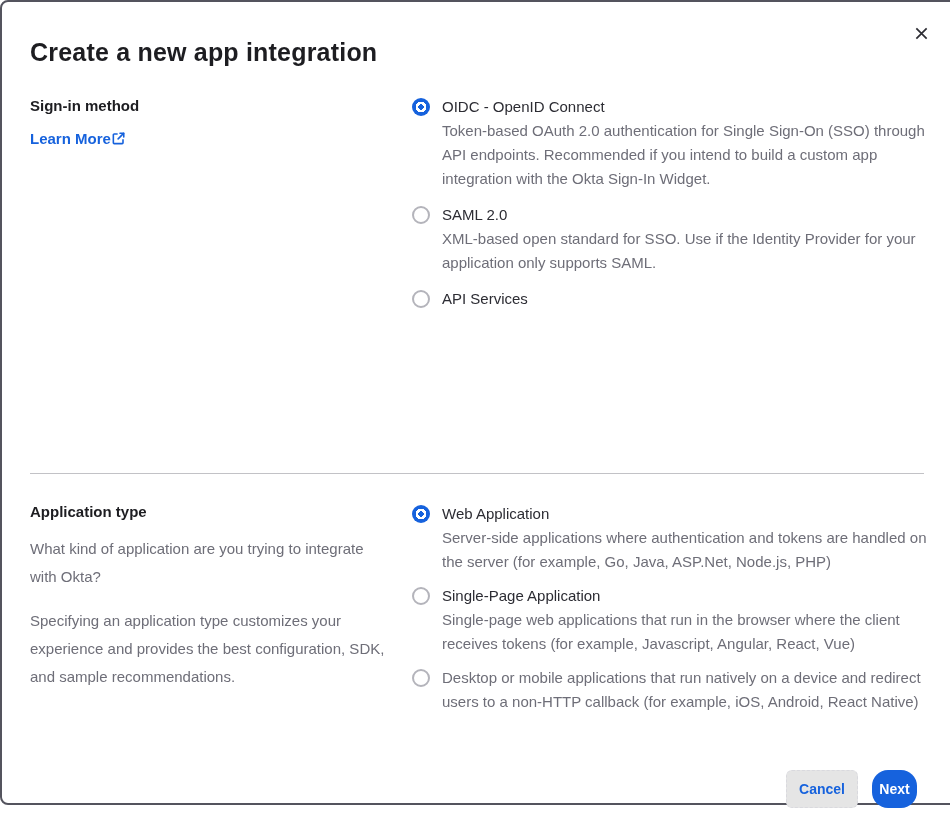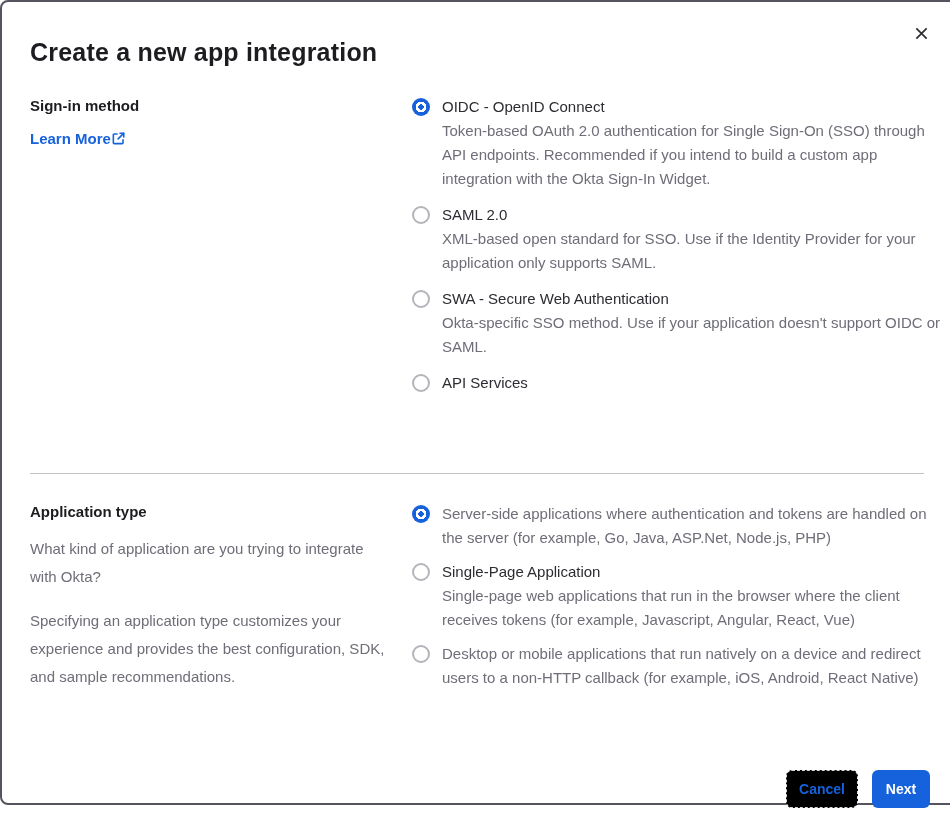--- a/index.html
+++ b/index.html
@@ -78,27 +78,27 @@
   }
 
   .footer-btn {
     position:absolute; top:768px; height:38px; box-sizing:border-box;
     display:flex; align-items:center; justify-content:center;
     font-family:"Liberation Sans", sans-serif;
     font-size:14px; font-weight:700; cursor:pointer;
   }
   .cancel-btn {
     left:784px; width:72px;
-    background:#000000; color:#1662dd;
+    background:#e5e5e5; color:#1662dd;
     border:1px dashed #d9d9de; border-radius:6px;
   }
   .next-btn {
-    left:870px; width:58px;
+    left:870px; width:45px;
     background:#1662dd; color:#ffffff;
-    border:none; border-radius:6px;
+    border:none; border-radius:16px;
   }
 </style>
 </head>
 <body>
 
 <div class="modal">
 
   <div class="modal-title">Create a new app integration</div>
 
   <button class="close-btn">
@@ -129,27 +129,20 @@
     </div>
 
     <div class="option">
       <span class="radio"></span>
       <div>
         <div class="option-label">SAML 2.0</div>
         <div class="option-desc">XML-based open standard for SSO. Use if the Identity Provider for your application only supports SAML.</div>
       </div>
     </div>
 
-    <div class="option">
-      <span class="radio"></span>
-      <div>
-        <div class="option-label">SWA - Secure Web Authentication</div>
-        <div class="option-desc">Okta-specific SSO method. Use if your application doesn't support OIDC or SAML.</div>
-      </div>
-    </div>
 
     <div class="option">
       <span class="radio"></span>
       <div>
         <div class="option-label">API Services</div>
       </div>
     </div>
 
   </div>
 
@@ -159,20 +152,21 @@
 
   <div class="left-para para-1">What kind of application are you trying to integrate with Okta?</div>
 
   <div class="left-para para-2">Specifying an application type customizes your experience and provides the best configuration, SDK, and sample recommendations.</div>
 
   <div class="options options-apptype">
 
     <div class="option">
       <span class="radio selected"></span>
       <div>
+        <div class="option-label">Web Application</div>
         <div class="option-desc">Server-side applications where authentication and tokens are handled on the server (for example, Go, Java, ASP.Net, Node.js, PHP)</div>
       </div>
     </div>
 
     <div class="option">
       <span class="radio"></span>
       <div>
         <div class="option-label">Single-Page Application</div>
         <div class="option-desc">Single-page web applications that run in the browser where the client receives tokens (for example, Javascript, Angular, React, Vue)</div>
       </div>

